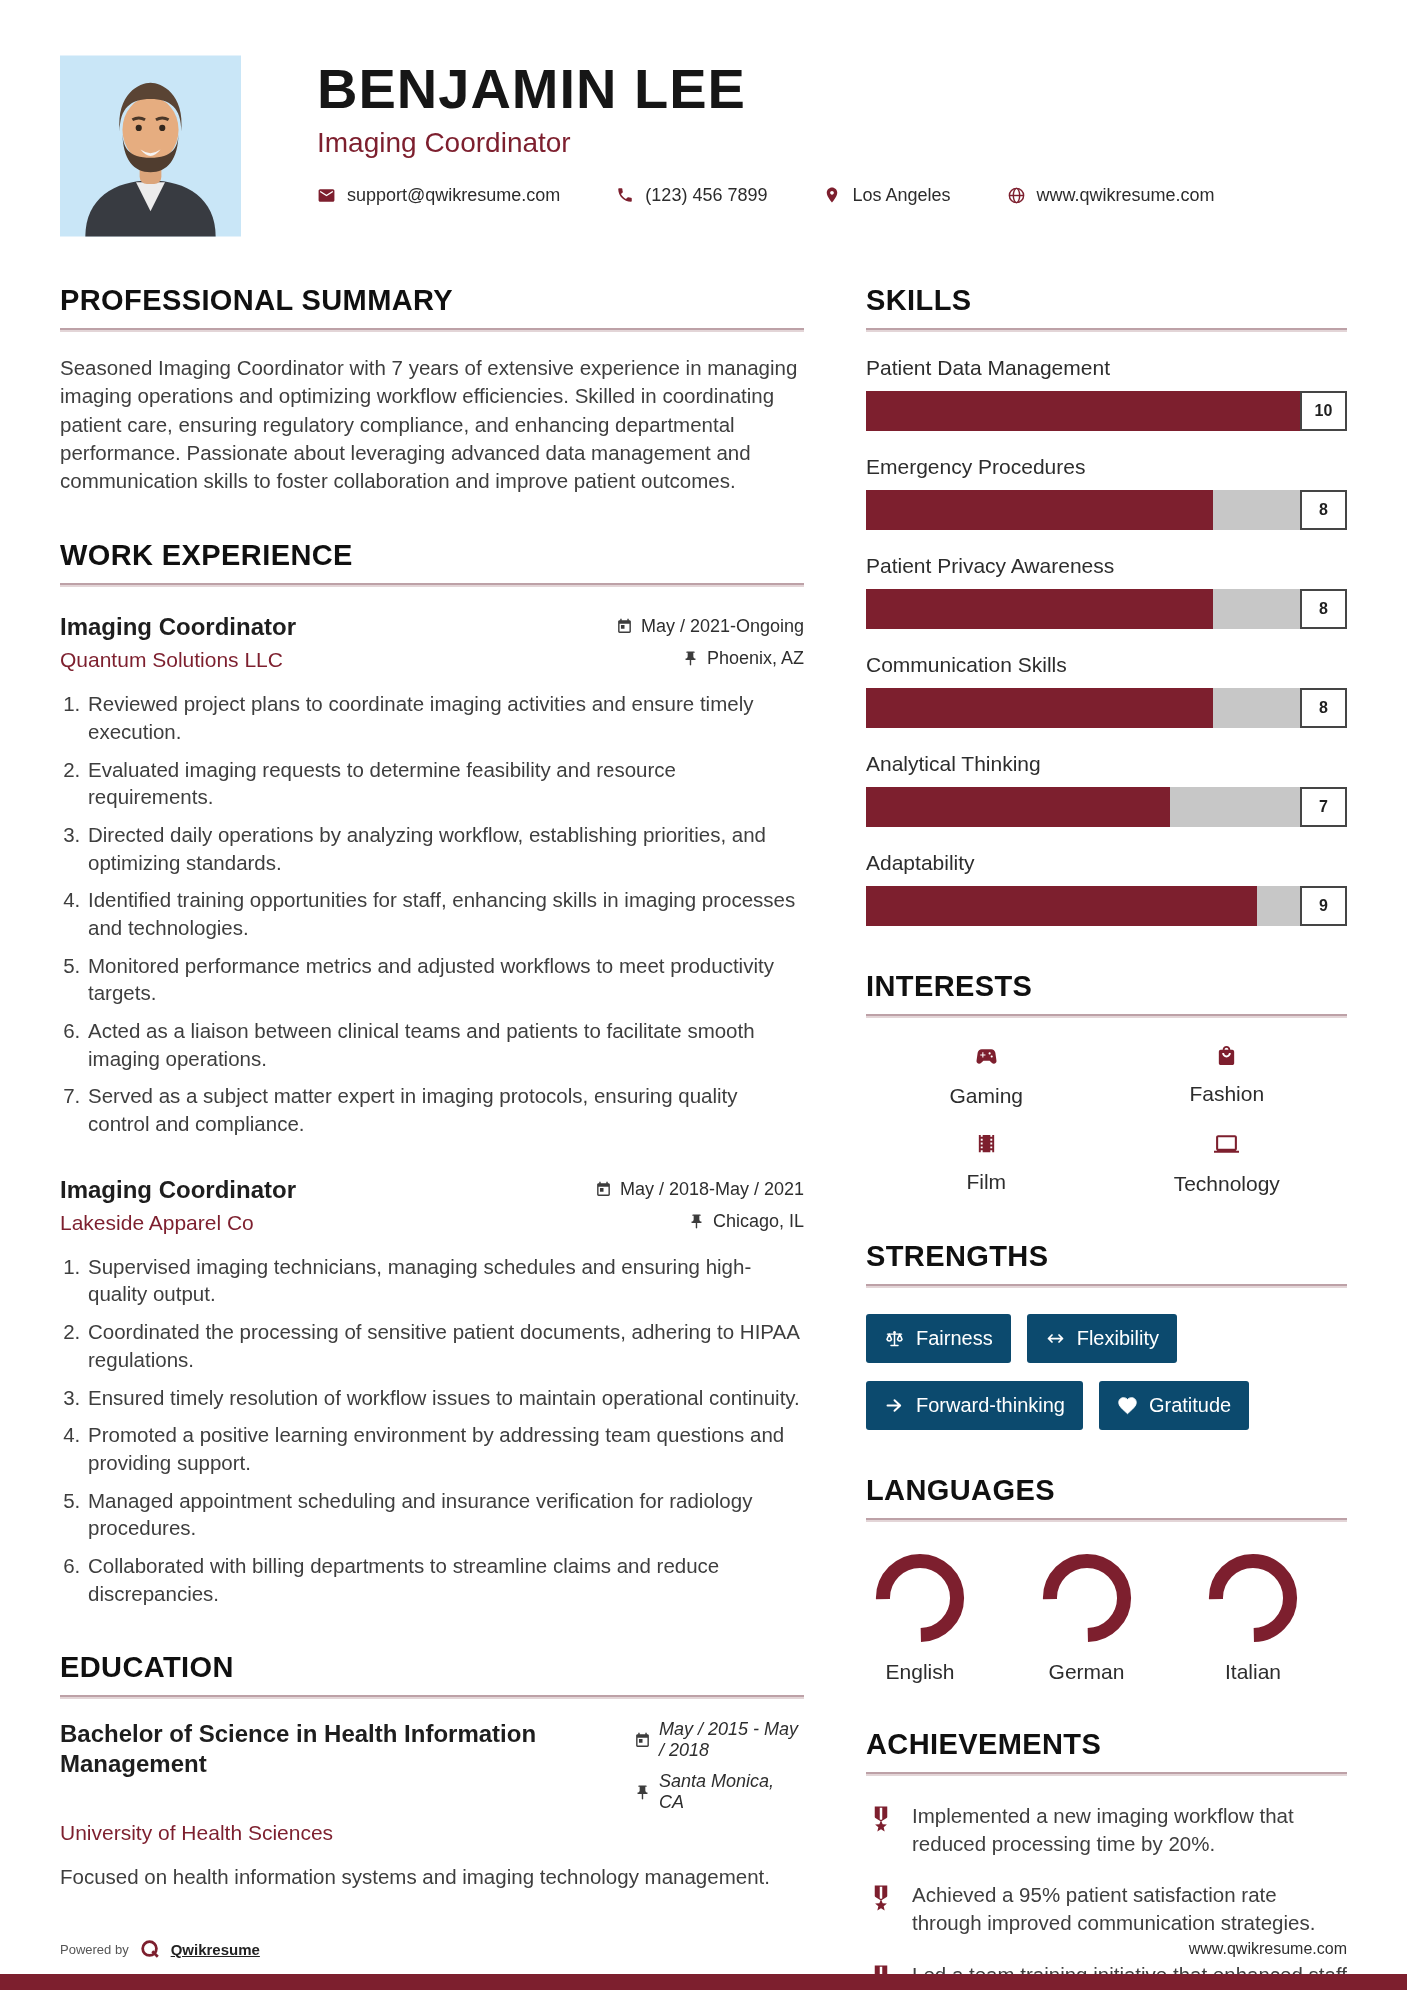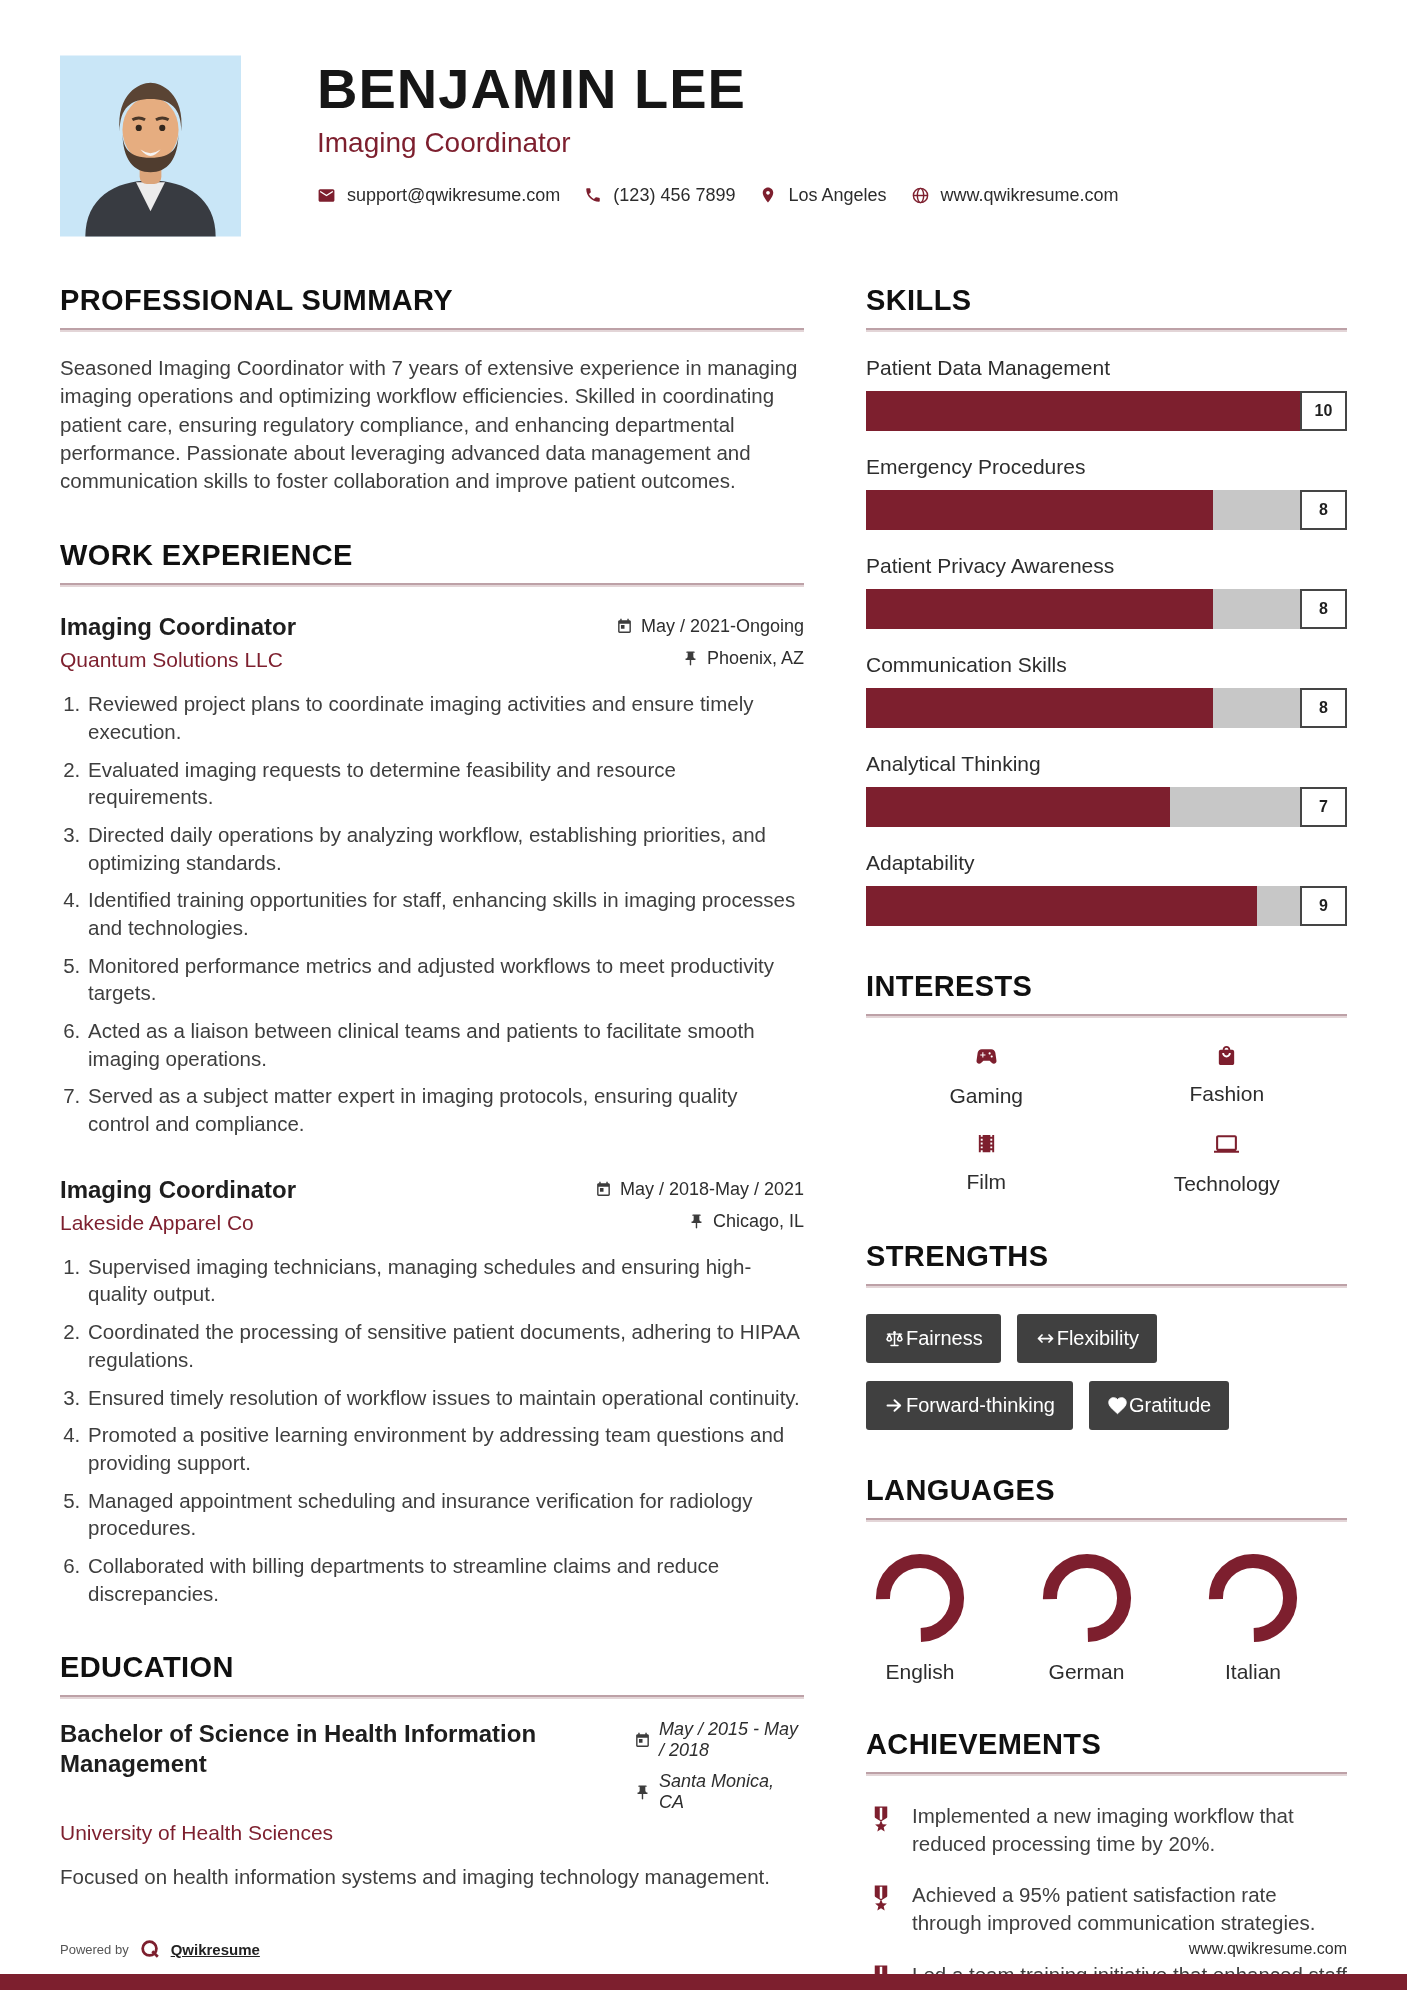--- a/index.html
+++ b/index.html
@@ -7,21 +7,21 @@
   .page{position:relative;width:1407px;height:1990px;margin:0 auto;background:#fff;overflow:hidden;}
   .content{padding:54px 60px 0 60px;}
 
   
   .header{display:flex;align-items:flex-start;}
   .photo{width:181px;height:184px;flex:0 0 auto;overflow:hidden;}
   .photo svg{display:block;width:100%;height:100%;}
   .head-text{margin-left:76px;padding-top:6px;}
   .name{margin:0;font-size:56px;line-height:1.05;font-weight:bold;letter-spacing:1px;color:#161616;}
   .subtitle{margin-top:8px;font-size:28px;color:#7d1f2e;}
-  .contact-row{display:flex;align-items:center;gap:24px;margin-top:26px;font-size:18px;color:#2c2c2c;}
+  .contact-row{display:flex;align-items:center;gap:56px;margin-top:26px;font-size:18px;color:#2c2c2c;}
   .contact-item{display:flex;align-items:center;gap:11px;text-decoration:none;color:#2c2c2c;}
   .icon{display:inline-flex;flex:0 0 auto;}
   .icon svg{display:block;}
   .accent-fill{fill:#7d1f2e;}
   .dark-fill{fill:#3c3c3c;}
 
   
   .columns{display:flex;gap:62px;margin-top:46px;}
   .col-left{width:744px;flex:0 0 auto;}
   .col-right{flex:1;min-width:0;}
@@ -57,21 +57,21 @@
   .skill-fill{height:100%;background:#7d1f2e;}
   .skill-score{width:47px;box-sizing:border-box;border:2px solid #454545;background:#fff;
     display:flex;align-items:center;justify-content:center;font-size:16px;font-weight:bold;color:#1f1f1f;}
 
   
   .interests-grid{display:grid;grid-template-columns:1fr 1fr;row-gap:24px;margin-top:26px;}
   .interest{display:flex;align-items:center;gap:15px;font-size:21px;color:#2d2d2d;flex-direction:column;}
 
   
   .strengths{display:flex;flex-wrap:wrap;gap:18px 16px;margin-top:26px;}
-  .badge{display:inline-flex;align-items:center;gap:1px;background:#404040;color:#fff;
+  .badge{display:inline-flex;align-items:center;gap:11px;background:#0c4a6e;color:#fff;
     padding:13px 18px;font-size:20px;border-radius:3px;}
   .badge .icon svg{stroke:#fff;}
 
   
   .langs{display:flex;justify-content:space-between;margin-top:30px;padding:0 48px 0 8px;}
   .lang{display:flex;flex-direction:column;align-items:center;gap:16px;}
   .lang svg{display:block;width:92px;height:92px;}
   .lang-label{font-size:21px;color:#2d2d2d;}
 
   

